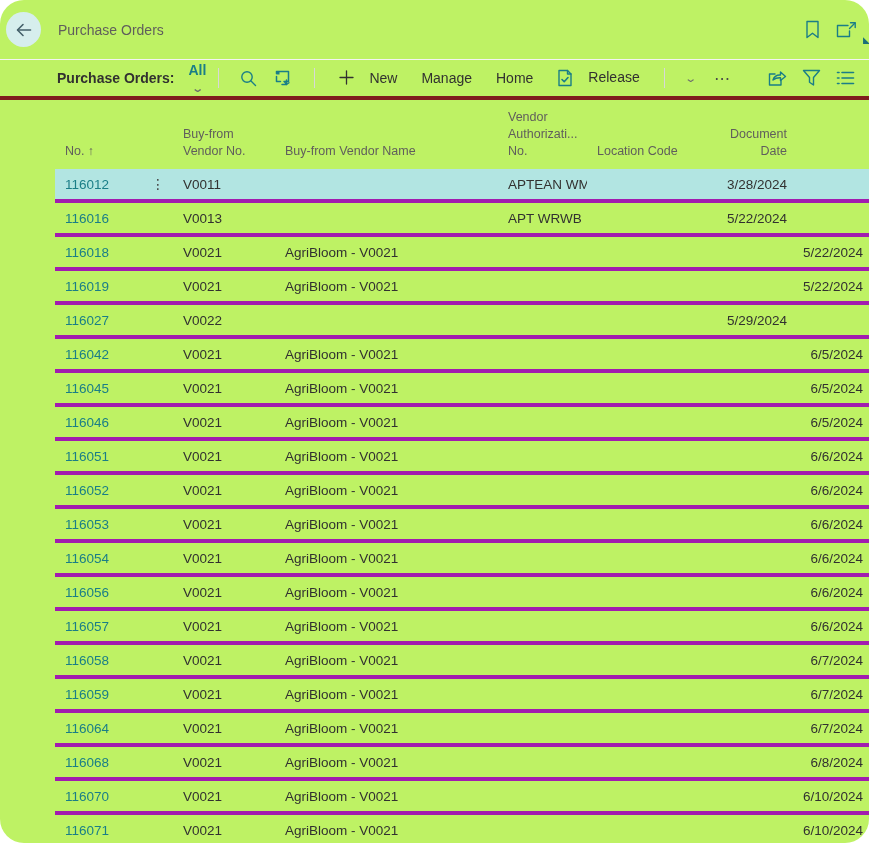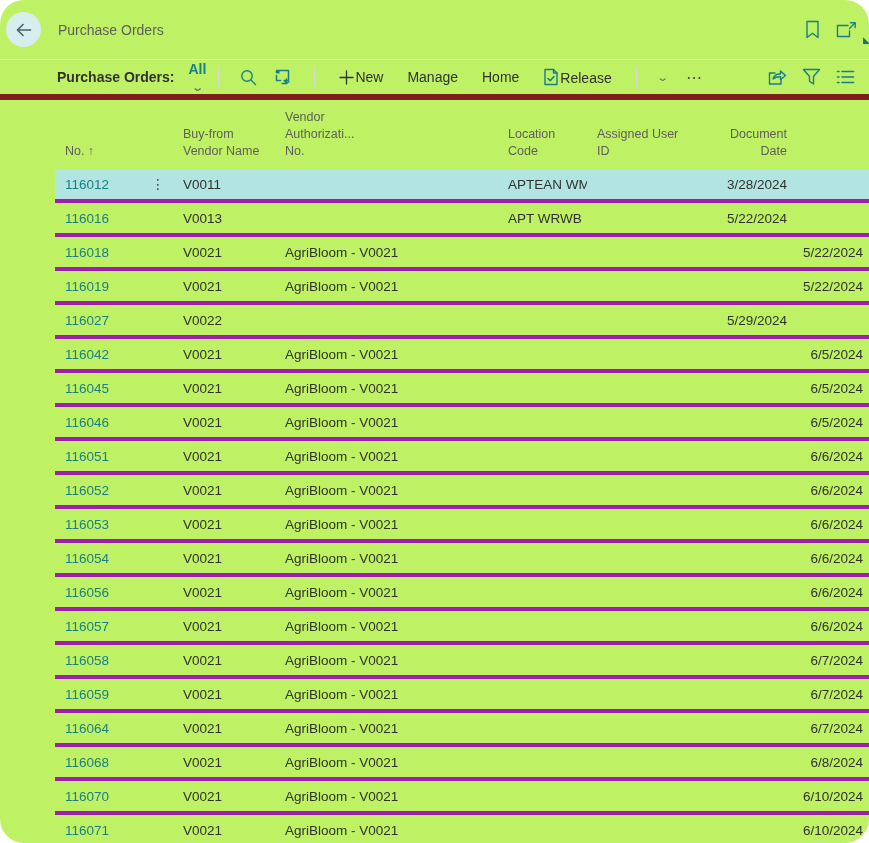--- a/index.html
+++ b/index.html
@@ -10,27 +10,27 @@
   
   .topbar { height:60px; display:flex; align-items:center; padding:0 10px 0 6px; border-bottom:1px solid #f3f3f3; }
   .back-btn { width:35px; height:35px; border-radius:50%; background:#d6eeed; display:flex; align-items:center; justify-content:center; cursor:pointer; flex:0 0 auto; }
   .page-title { margin-left:17px; font-size:14px; color:#605e5c; }
   .topbar-spacer { flex:1; }
   .topbar-icons { display:flex; align-items:center; gap:16px; margin-right:2px; }
   .icon-btn { display:flex; align-items:center; justify-content:center; cursor:pointer; }
   .corner-frag { position:absolute; right:-3px; top:36px; width:9px; height:9px; color:#1a6f78; font-size:9px; line-height:9px; }
 
   
-  .toolbar { height:40px; display:flex; align-items:center; padding:0 0 0 57px; border-bottom:6px solid #7f1d1d; font-size:14px; }
+  .toolbar { height:40px; display:flex; align-items:center; padding:0 0 0 57px; border-bottom:4px solid #7f1d1d; font-size:14px; }
   .tb-caption { font-weight:700; color:#323130; }
   .tb-filter { margin-left:14px; display:flex; align-items:center; gap:4px; color:#1a7e87; font-weight:700; cursor:pointer;flex-direction:column; }
   .chev { color:#6d6d6d; font-size:11px; transform:scaleX(1.4); display:inline-block; }
   .tb-sep { width:1px; height:20px; background:#d8d8d8; margin:0 12px; }
   .tb-iconbtn { padding:4px 9px; cursor:pointer; display:flex; align-items:center; }
-  .tb-action { display:flex; align-items:flex-end; gap:1px; padding:4px 12px; cursor:pointer; color:#323130; white-space:nowrap; }
+  .tb-action { display:flex; align-items:flex-start; gap:15px; padding:4px 12px; cursor:pointer; color:#323130; white-space:nowrap; }
   .tb-ellipsis { font-size:16px; color:#494949; letter-spacing:1px; padding:0 10px; cursor:pointer; }
   .toolbar-right { margin-left:auto; display:flex; align-items:center; gap:15px; padding-right:14px; position:relative; }
 
   
   .table { margin-left:55px; }
   .thead, .trow { display:grid; grid-template-columns:118px 102px 223px 89px 103px 103px 1fr; }
   .thead { height:69px; align-items:end; padding-bottom:9px; }
   .th { font-size:12.5px; color:#605e5c; line-height:1.35; padding-left:10px; white-space:pre-line; cursor:pointer; }
   .th.right { text-align:right; padding-right:6px; }
   .sort { font-size:12px; }
@@ -167,27 +167,27 @@
           </svg>
         </span>
       </span>
 
     </span>
   </div>
 
   <div class="table">
     <div class="thead">
         <div class="th">No.<span class="sort"> ↑</span></div>
+        <div class="th">Buy-from
+Vendor No.</div>
         <div class="th">Buy-from Vendor Name</div>
         <div class="th">Vendor
 Authorizati...
 No.</div>
         <div class="th">Location Code</div>
-        <div class="th">Assigned User
-ID</div>
         <div class="th right">Document
 Date</div>
       </div>
     <div>
         <div class="trow selected">
           <div class="td no-cell">
             <span class="doclink u">116012</span>
             <span class="rowmenu">⋮</span>
           </div>
           <div class="td"><span class="drill">V0011</span></div>

